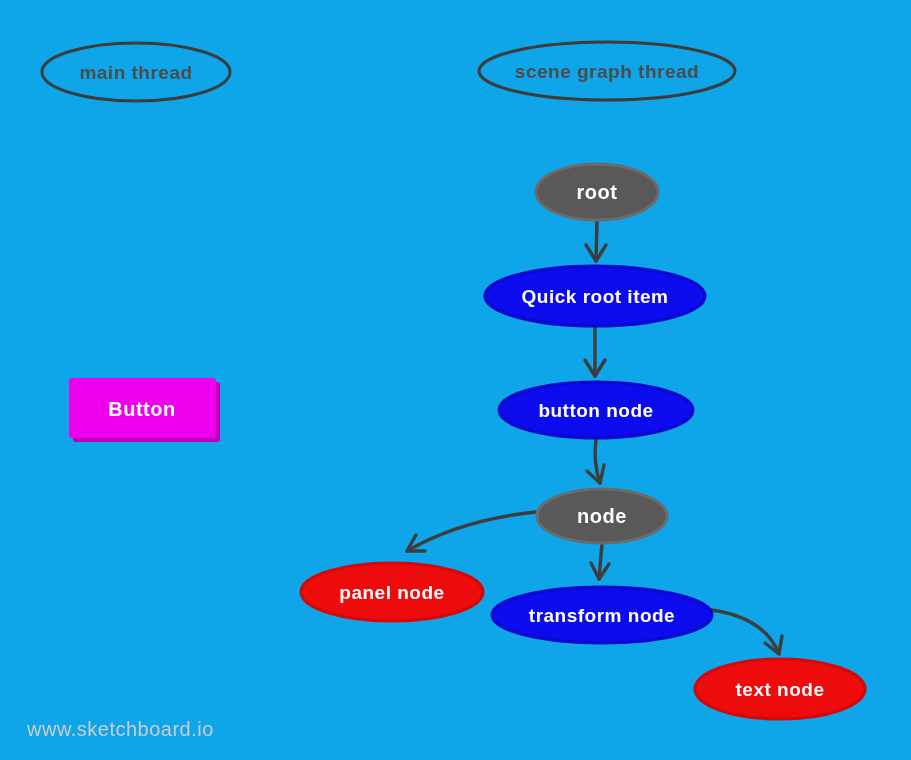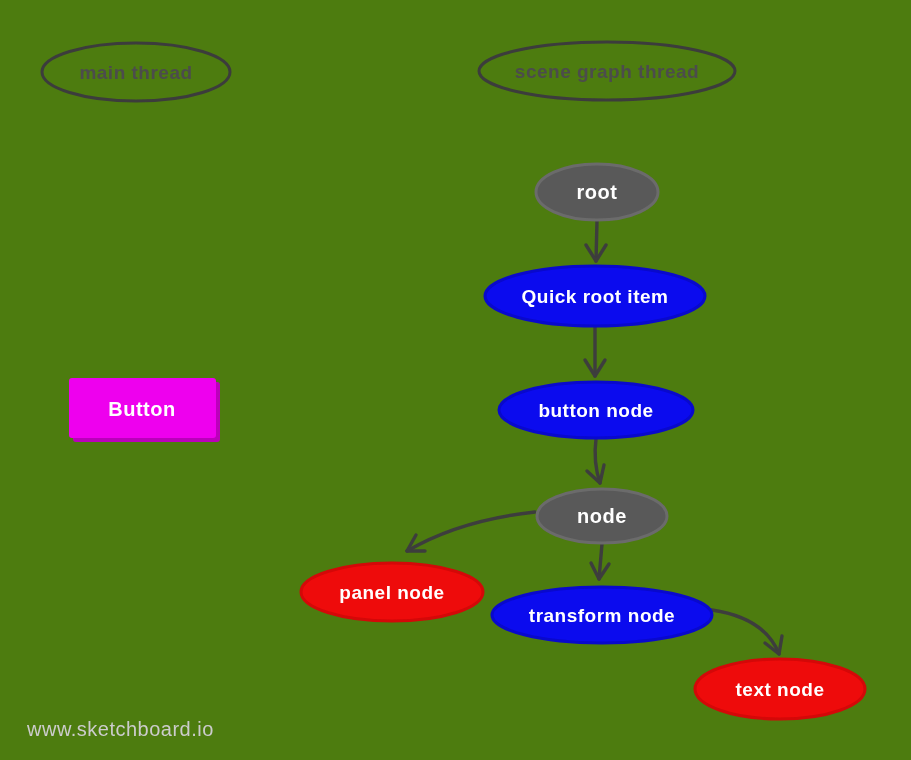--- a/index.html
+++ b/index.html
@@ -8,21 +8,21 @@
     background: #000000;
     width: 911px;
     height: 760px;
     overflow: hidden;
     font-family: "Liberation Sans", sans-serif;
   }
   #stage {
     position: relative;
     width: 911px;
     height: 760px;
-    background: #4d7c0f;
+    background: #0ea5e9;
   }
   svg { display: block; }
   .node-label {
     font-family: "Liberation Sans", sans-serif;
     font-weight: 700;
     font-size: 19px;
     letter-spacing: 0.5px;
   }
   .big-label {
     font-family: "Liberation Sans", sans-serif;

